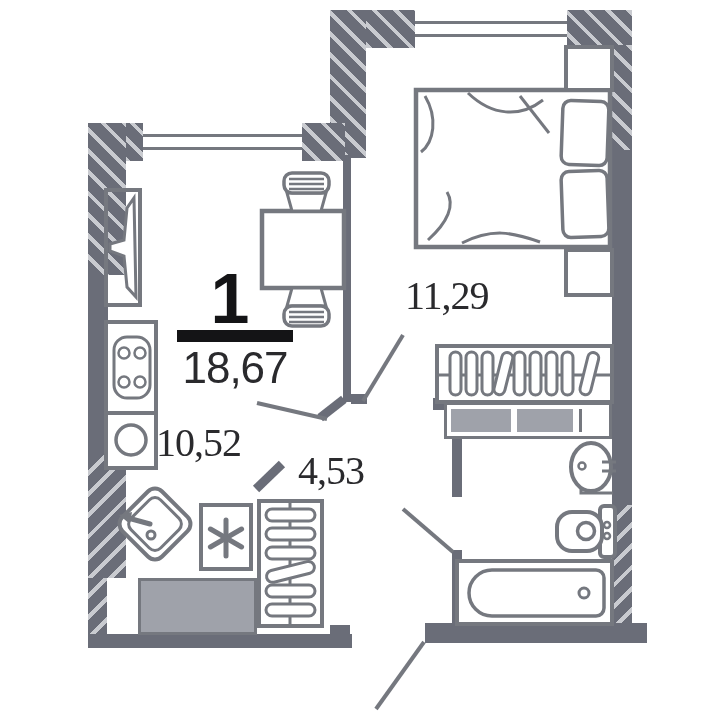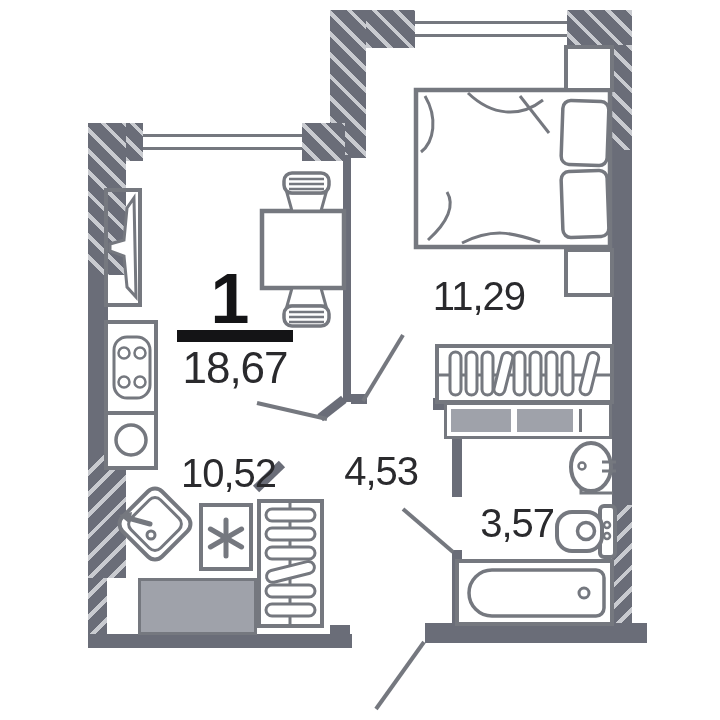--- a/index.html
+++ b/index.html
@@ -8,21 +8,21 @@
   }
   html,body{margin:0;padding:0;background:var(--background);}
   .stage{position:relative;width:720px;height:720px;background:var(--background);
          overflow:hidden;font-family:"Liberation Sans",sans-serif;}
   .wall{position:absolute;background:var(--wall);}
   .h45{background:repeating-linear-gradient(45deg,var(--wall) 0 11px,var(--stripe) 11px 15px);}
   .h135{background:repeating-linear-gradient(135deg,var(--wall) 0 11px,var(--stripe) 11px 15px);}
   .window{position:absolute;background:#fff;}
   .wline{position:absolute;left:0;right:0;height:3px;background:var(--furniture);}
   .label{position:absolute;color:var(--text);font-size:40px;letter-spacing:-1px;
-         text-align:right;line-height:1;white-space:nowrap;}
+         text-align:left;line-height:1;white-space:nowrap;font-family:Liberation Serif, serif;}
   .big-one{position:absolute;color:var(--ink);font-weight:700;font-size:70px;
            text-align:center;line-height:1;}
   .total-bar{position:absolute;background:var(--ink);}
   .total{position:absolute;color:var(--text);font-size:44px;letter-spacing:-1px;
          text-align:center;line-height:1;}
   .counter{position:absolute;background:var(--fill_gray);border:3px solid var(--furniture);
            box-sizing:border-box;}
   .cabrow{position:absolute;border:3px solid var(--furniture);background:#fff;
           box-sizing:border-box;display:flex;gap:6px;padding:4px;}
   .cab{background:var(--fill_gray);height:100%;}
@@ -202,16 +202,15 @@
       <line x1="403" y1="509" x2="453" y2="552"></line>
       <line x1="424" y1="642" x2="376" y2="709"></line>
     </g>
   </svg>
 
   <div class="big-one" style="left:180px;top:264px;width:100px">1</div>
   <div class="total-bar" style="left:177px;top:330px;width:116px;height:12px"></div>
   <div class="total" style="left:175px;top:346px;width:120px">18,67</div>
 
   <div class="label" style="left:405px;top:276px;width:120px">11,29</div>
-  <div class="label" style="left:156px;top:453px;width:120px">10,52</div>
+  <div class="label" style="left:156px;top:423px;width:120px">10,52</div>
   <div class="label" style="left:298px;top:451px;width:120px">4,53</div>
-  <div class="label" style="left:434px;top:503px;width:120px">3,57</div>
 </div>
 
 </body></html>

